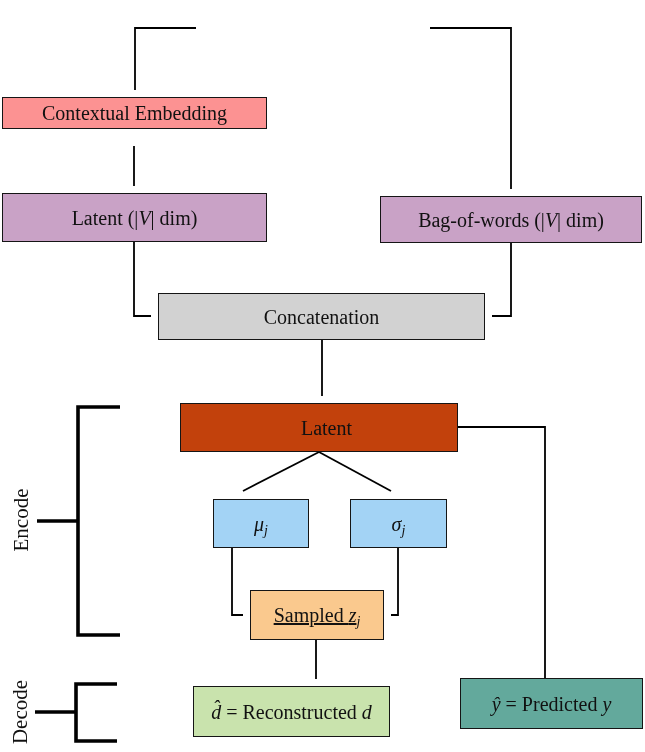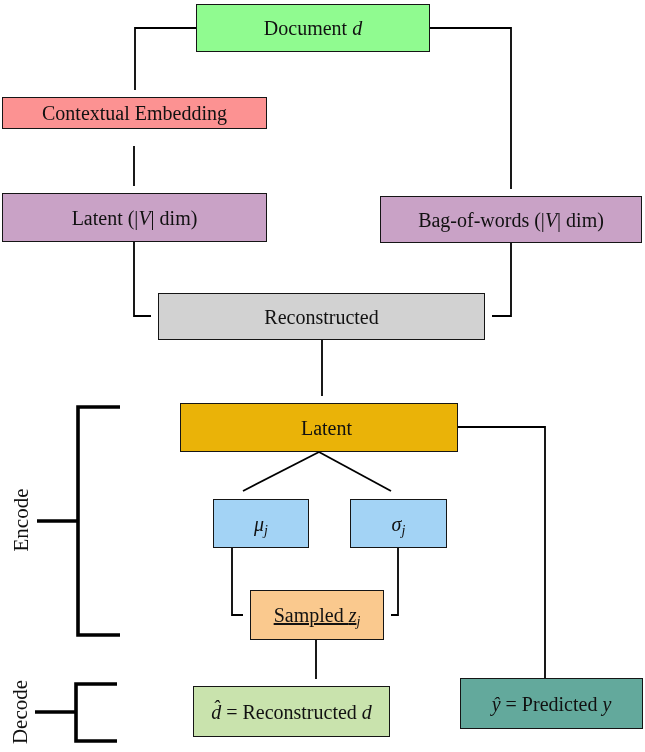--- a/index.html
+++ b/index.html
@@ -109,41 +109,38 @@
 
     <path d="M458,427 H545 V679" marker-end="url(#ah)"></path>
 
     <path class="brace" d="M120,407 H78 V635 H120"></path>
     <path class="brace" d="M78,521 H37"></path>
 
     <path class="brace" d="M117,684 H76 V741 H117"></path>
     <path class="brace" d="M76,712 H35"></path>
   </svg>
 
-  <div class="node n-document" style="background: rgb(144, 251, 144);">
-    <span><span>Document </span><i>d</i></span>
-  </div>
 
   <div class="node n-ce" style="background: rgb(252, 146, 146);">
     <span>Contextual Embedding</span>
   </div>
 
   <div class="node n-latentv" style="background: rgb(201, 162, 198);">
     <span><span>Latent (|</span><i>V</i><span>| dim)</span></span>
   </div>
 
   <div class="node n-bow" style="background: rgb(201, 162, 198);">
     <span><span>Bag-of-words (|</span><i>V</i><span>| dim)</span></span>
   </div>
 
   <div class="node n-concat" style="background: rgb(210, 210, 210);">
-    <span>Reconstructed</span>
+    <span>Concatenation</span>
   </div>
 
-  <div class="node n-latent" style="background: #eab308; padding-left: 15px;">
+  <div class="node n-latent" style="background: #c2410c; padding-left: 15px;">
     <span>Latent</span>
   </div>
 
   <div class="node n-mu" style="background: rgb(163, 211, 245);">
     <span><i>μ</i><sub><i>j</i></sub></span>
   </div>
 
   <div class="node n-sigma" style="background: rgb(163, 211, 245);">
     <span><i>σ</i><sub><i>j</i></sub></span>
   </div>

